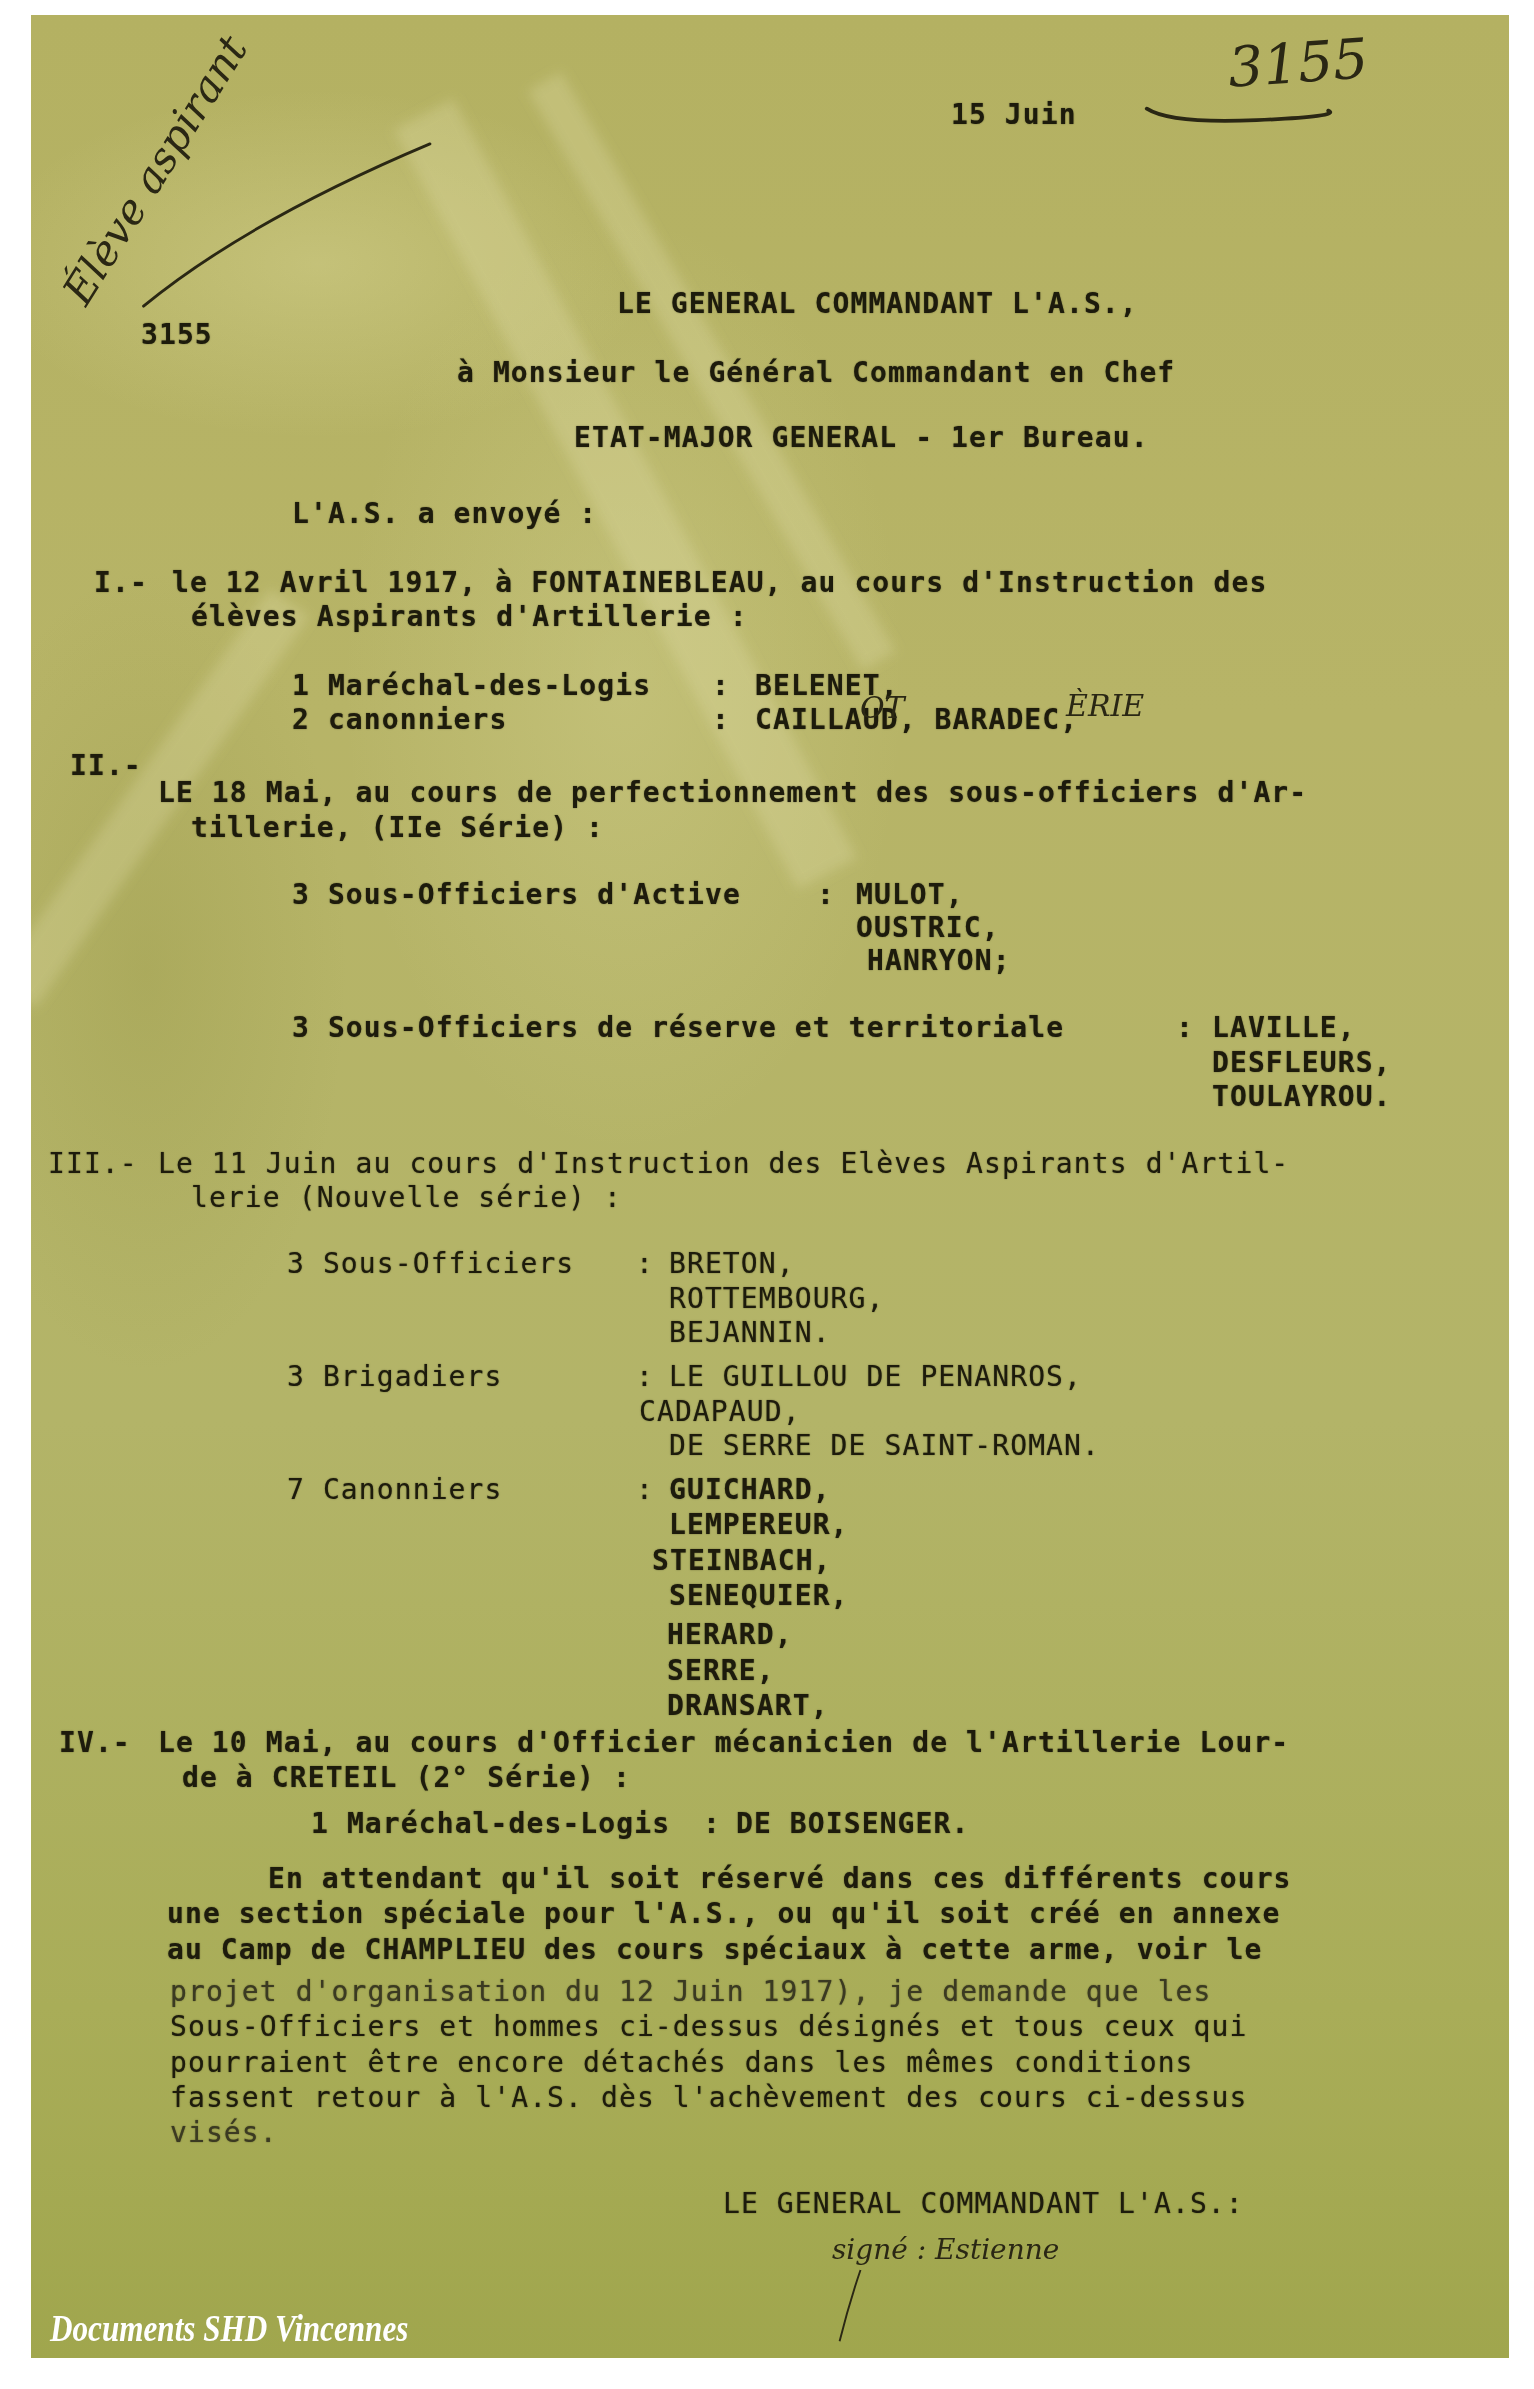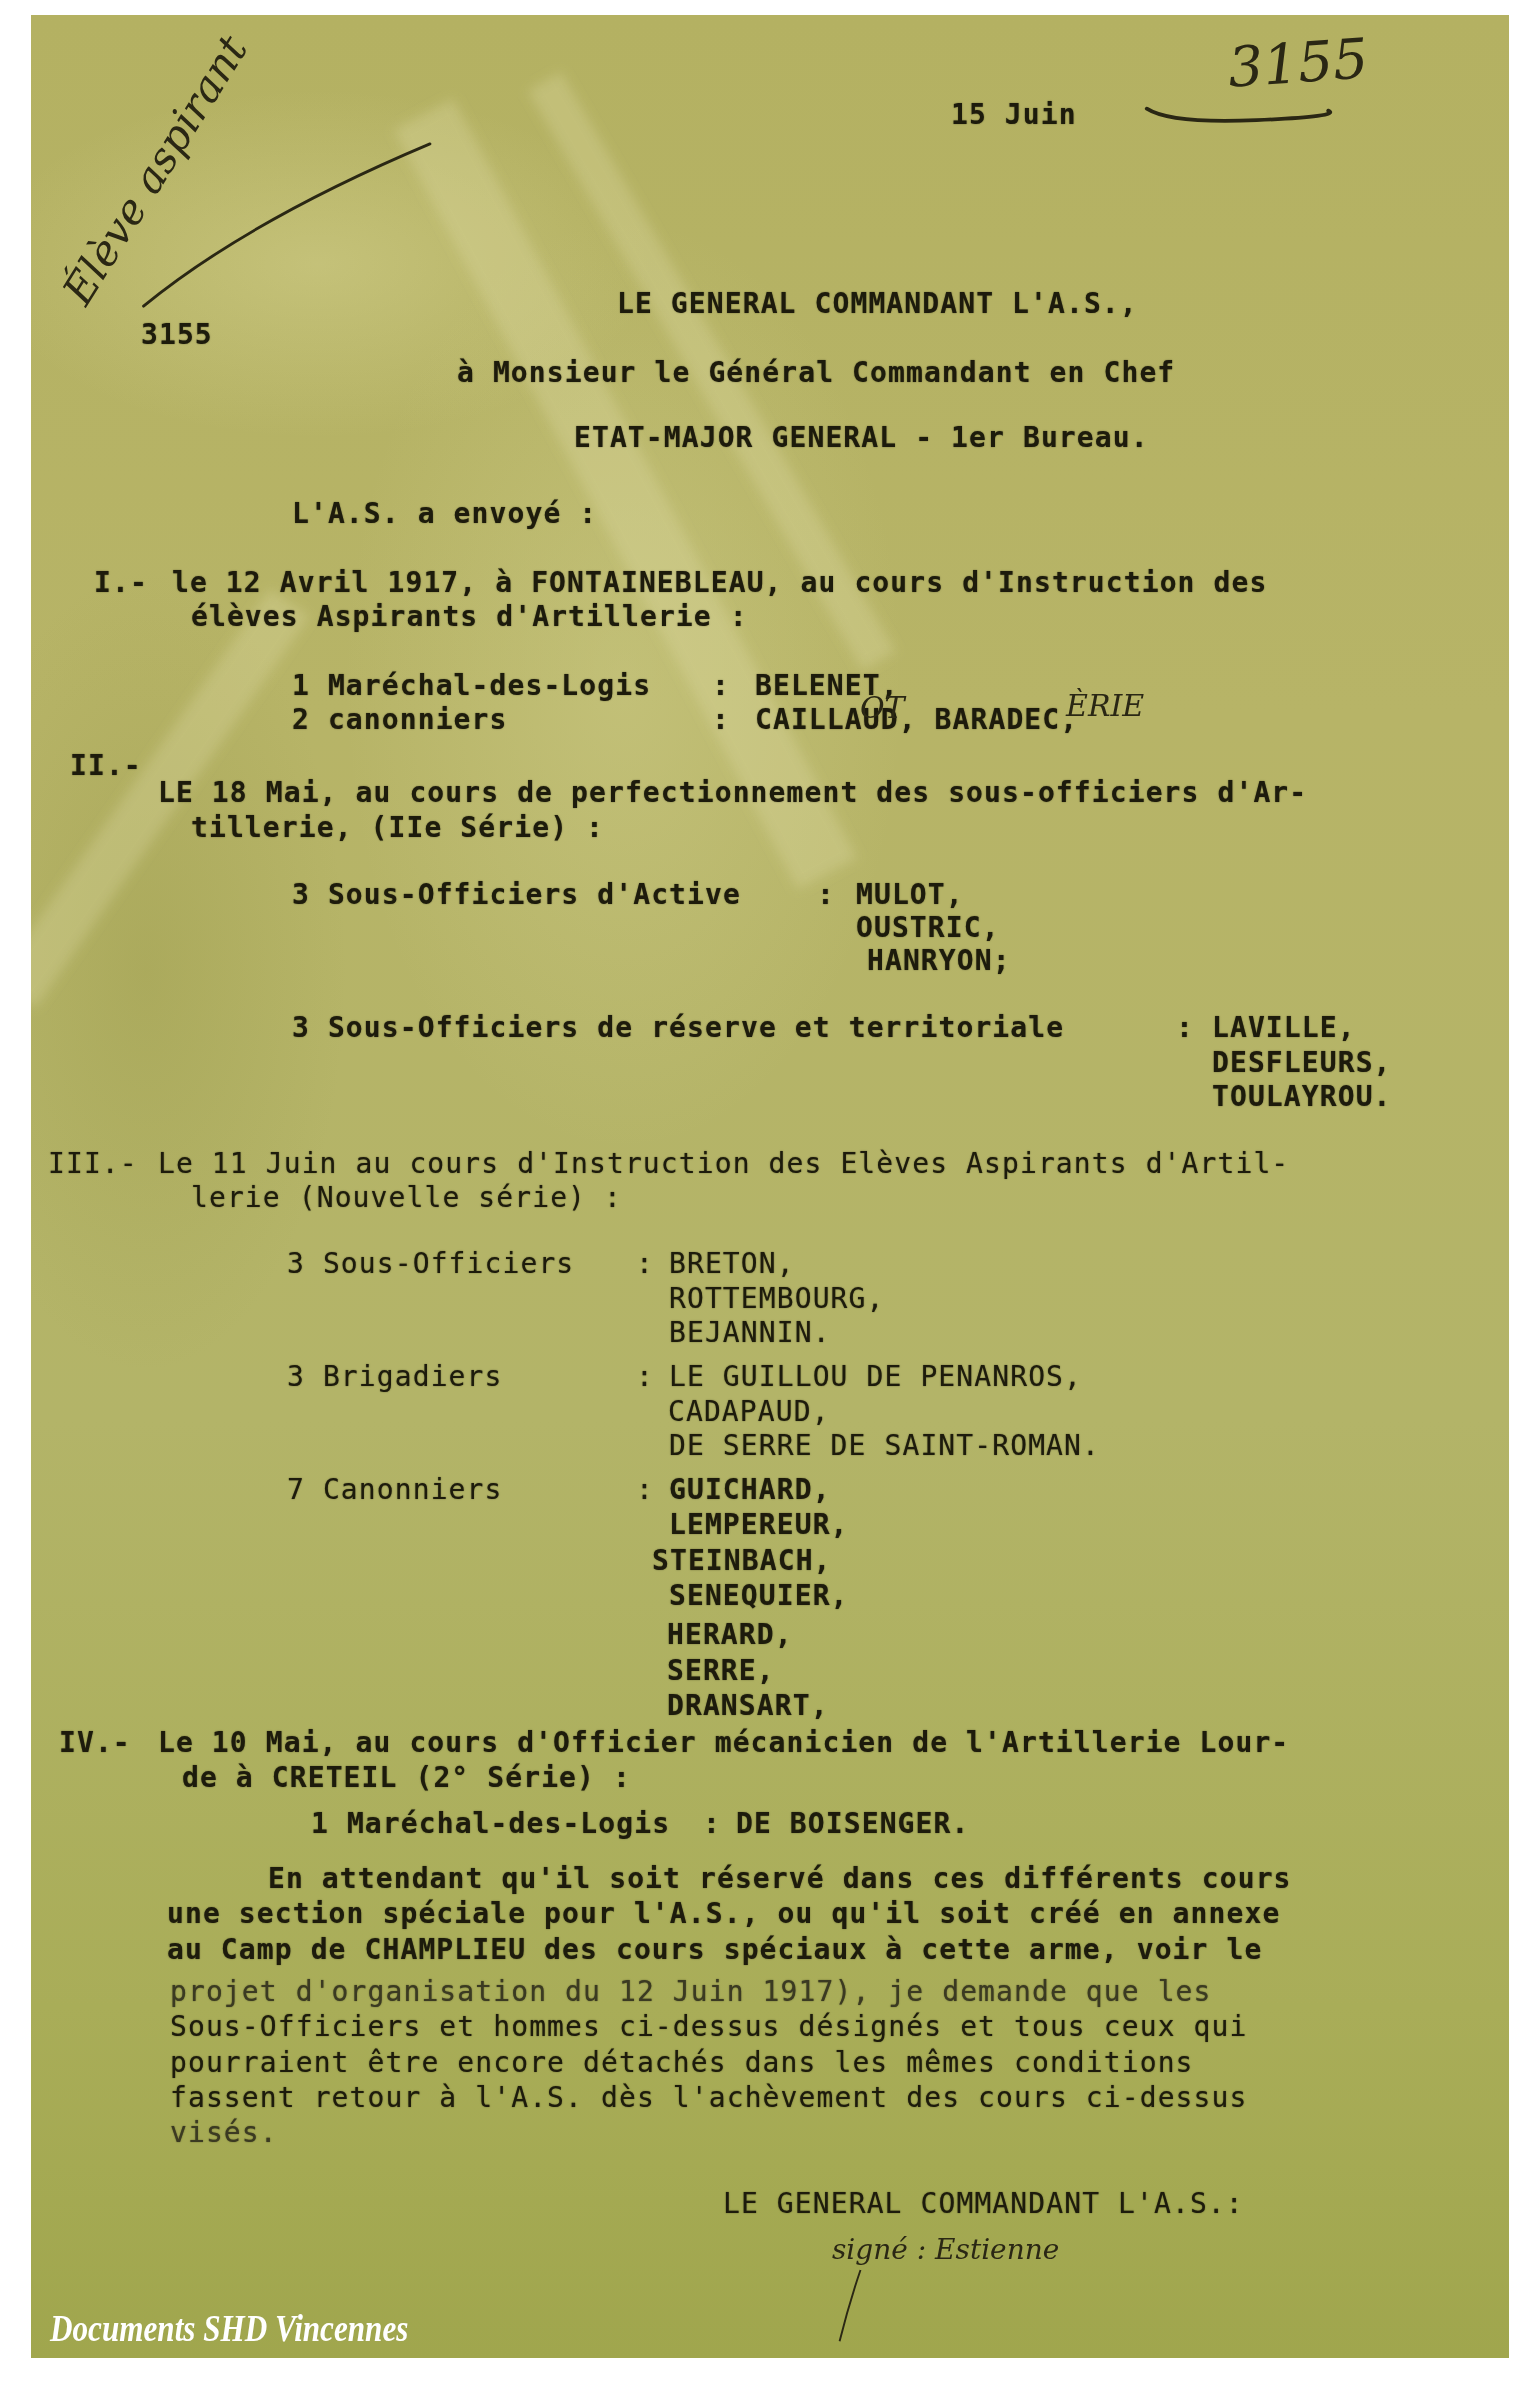--- a/index.html
+++ b/index.html
@@ -98,21 +98,21 @@
 
 <div class="t" style="left:287px;top:1247px;">3 Sous-Officiers</div>
 <div class="t" style="left:636px;top:1247px;">:</div>
 <div class="t" style="left:669px;top:1247px;">BRETON,</div>
 <div class="t" style="left:669px;top:1282px;">ROTTEMBOURG,</div>
 <div class="t" style="left:669px;top:1316px;">BEJANNIN.</div>
 
 <div class="t" style="left:287px;top:1360px;">3 Brigadiers</div>
 <div class="t" style="left:636px;top:1360px;">:</div>
 <div class="t" style="left:669px;top:1360px;">LE GUILLOU DE PENANROS,</div>
-<div class="t" style="left:668px;top:1395px;">CADAPAUD,</div>
+<div class="t" style="left:639px;top:1395px;">CADAPAUD,</div>
 <div class="t" style="left:669px;top:1429px;">DE SERRE DE SAINT-ROMAN.</div>
 
 <div class="t" style="left:287px;top:1473px;">7 Canonniers</div>
 <div class="t" style="left:636px;top:1473px;">:</div>
 <div class="t bold" style="left:669px;top:1473px;">GUICHARD,</div>
 <div class="t bold" style="left:669px;top:1508px;">LEMPEREUR,</div>
 <div class="t bold" style="left:652px;top:1544px;">STEINBACH,</div>
 <div class="t bold" style="left:669px;top:1579px;">SENEQUIER,</div>
 <div class="t bold" style="left:667px;top:1618px;">HERARD,</div>
 <div class="t bold" style="left:667px;top:1654px;">SERRE,</div>

